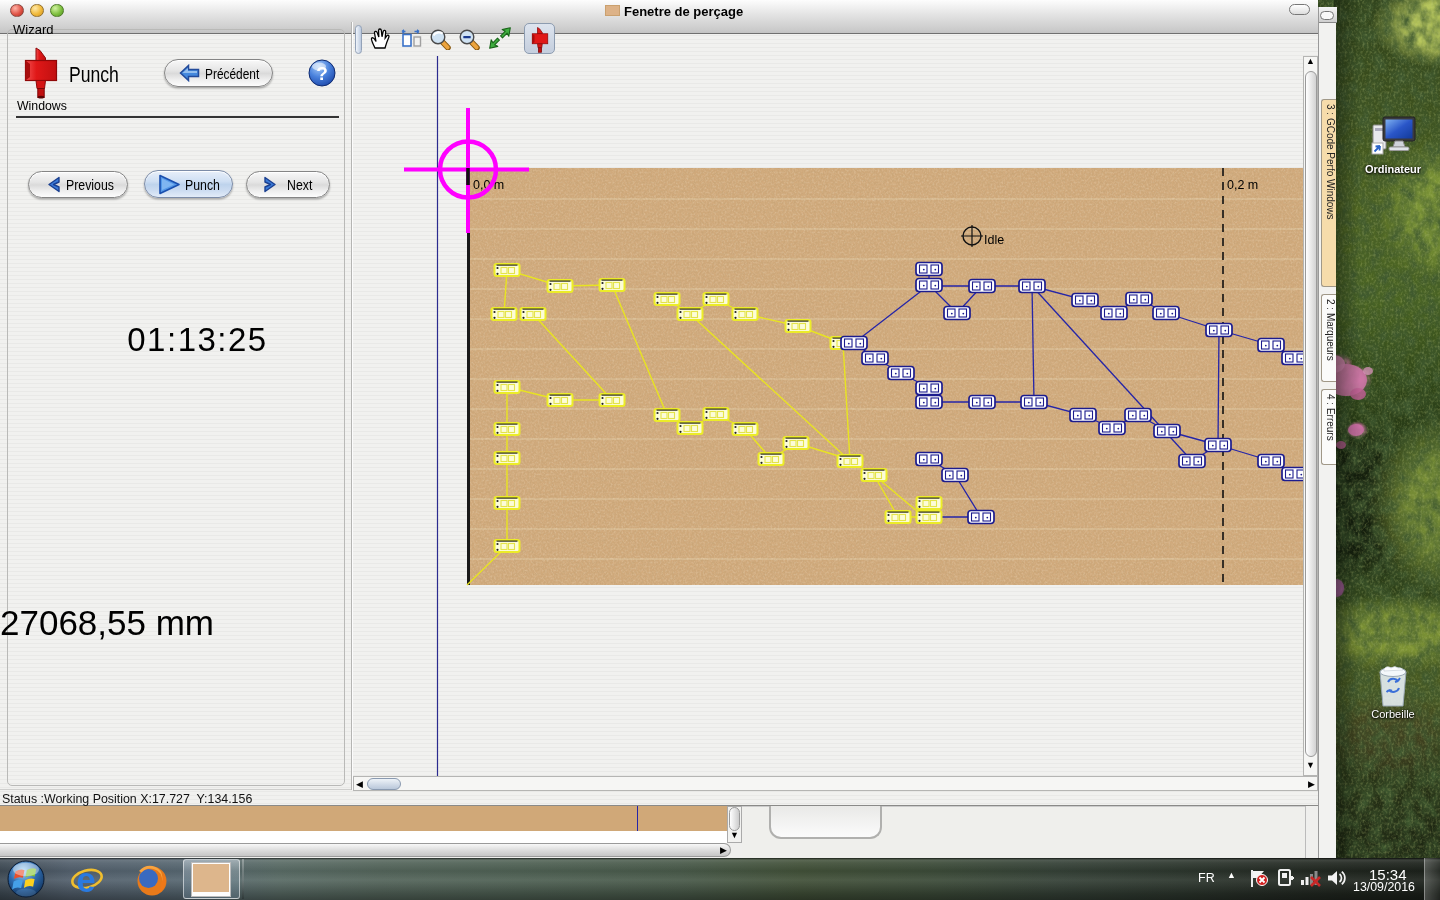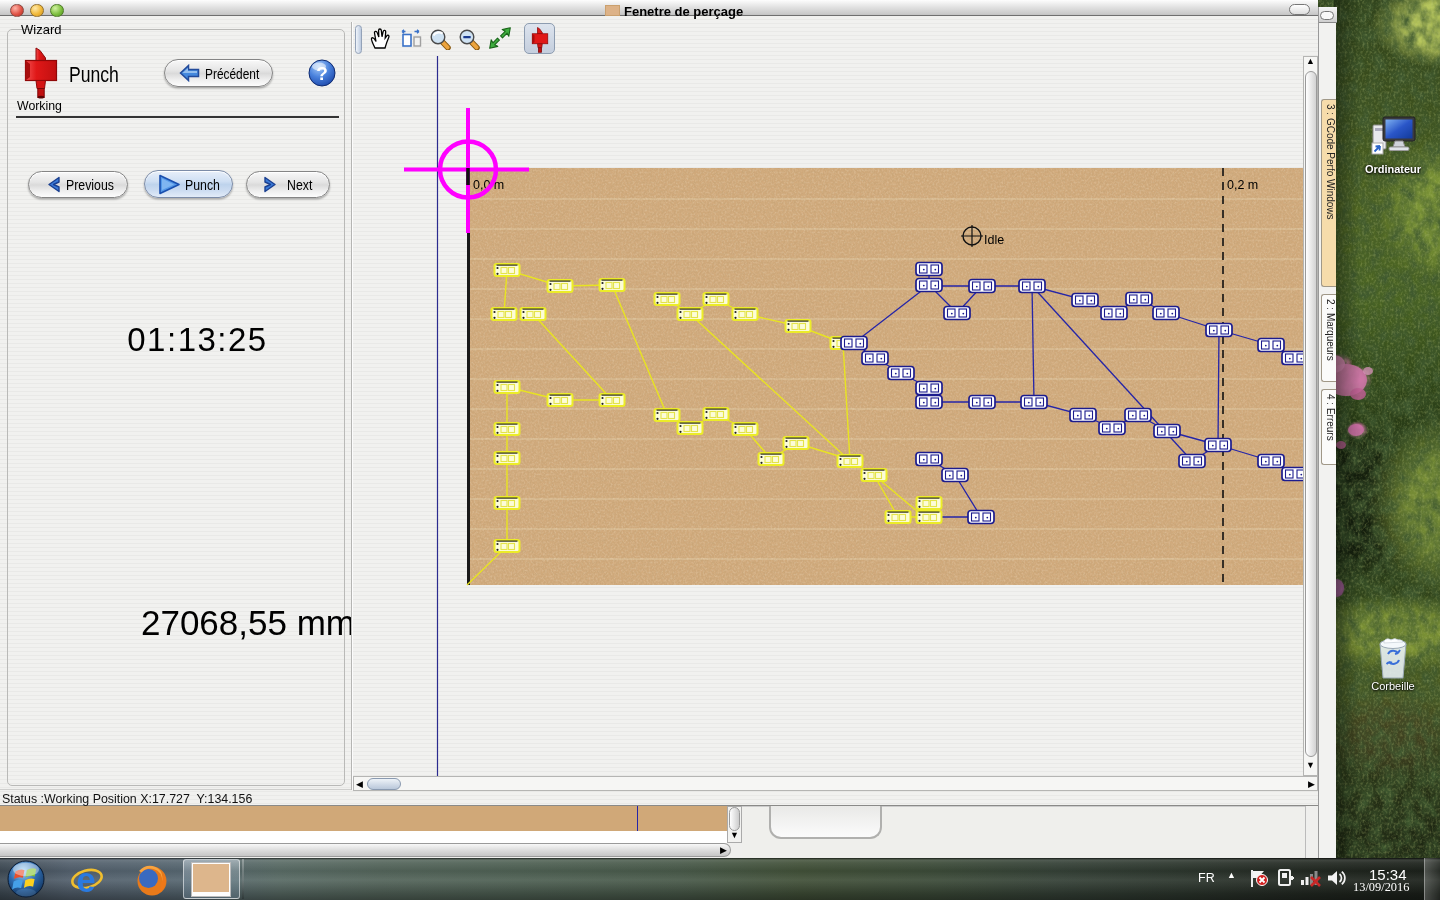--- a/index.html
+++ b/index.html
@@ -17,29 +17,29 @@
   radial-gradient(ellipse 80px 55px at 1390px 735px, rgba(70,60,35,0.5) 0 40%, rgba(70,60,35,0) 85%),
   linear-gradient(180deg, #2f411a 0px, #3d511e 110px, #4f6522 210px, #4a6423 300px, #334a1a 370px, #243614 440px, #1d2c11 540px, #31451a 600px, #475c22 645px, #485822 700px, #2a3618 770px, #1f2813 830px, #1a2210 900px);
 }
 #desknoise { position:absolute; left:1316px; top:0; width:124px; height:900px; }
 .dicon { position:absolute; text-align:center; color:#fff; font-size:11px; text-shadow:0 1px 2px #000,0 0 3px rgba(0,0,0,0.9); }
 #win2 { position:absolute; left:0; top:806px; width:1334px; height:52px; background:#efefed; }
 #sliver { position:absolute; left:1318px; top:7px; width:18px; height:851px; background:#f2f2f0; border-left:1px solid #999; }
 .vtab { position:absolute; left:2px; width:15px; border:1px solid #a09888; border-right:none; border-radius:3px 0 0 3px; writing-mode:vertical-rl; font-size:10px; color:#222; padding-top:4px; overflow:hidden; white-space:nowrap; }
 #mainwin { position:absolute; left:0; top:0; width:1318px; height:806px; border-bottom:1px solid #8a8a88;
  background:repeating-linear-gradient(180deg,#f1f1ef 0px,#f1f1ef 3px,#e9e9e7 3px,#e9e9e7 4px); }
-#titlebar { position:absolute; left:0; top:0; width:1318px; height:16px;
+#titlebar { position:absolute; left:0; top:0; width:1318px; height:34px;
  background:linear-gradient(180deg,#fdfdfd,#e3e3e3 45%,#cbcbcb 90%,#c2c2c2);
  border-bottom:1px solid #6f6f6f; }
 .tl { position:absolute; top:3.5px; width:13.5px; height:13.5px; border-radius:50%; }
 #title { position:absolute; left:624px; top:4px; font-size:13px; font-weight:bold; color:#000; }
 #ticon { position:absolute; left:605px; top:5px; width:15px; height:11px; background:#ddb287; border:1px solid #caa06e; }
 #tpill { position:absolute; left:1289px; top:4px; width:21px; height:11px; border-radius:6px; background:linear-gradient(#fff,#ddd); border:1.5px solid #777; }
 #wizbox { position:absolute; left:7px; top:29px; width:338px; height:757px; border:1px solid #b9b9b7; border-radius:5px; }
-#wizlbl { position:absolute; left:11px; top:22px; font-size:13px; color:#000; background:transparent; padding:0 2px;margin-left:8px; }
+#wizlbl { position:absolute; left:11px; top:22px; font-size:13px; color:#000; background:transparent; padding:0 2px; }
 .pill { position:absolute; border-radius:14px; border:1px solid #858585;
  background:linear-gradient(180deg,#f8f8f8,#e5e5e5 40%,#dadada 52%,#eee 75%,#fdfdfd);
  box-shadow:0 1.5px 2px rgba(0,0,0,0.3), inset 0 1px 1px #fff; }
 .pillb { background:linear-gradient(180deg,#e7effa,#cfdff3 40%,#bed3ec 52%,#ccdcf1 75%,#e2ecf8); border-color:#7c8ca8; }
 .btxt { position:absolute; font-size:14px; color:#000; }
 #status { position:absolute; left:2px; top:792px; font-size:12.4px; color:#111; }
 #tbar-sel { position:absolute; left:524px; top:23px; width:31px; height:31px; border:1px solid #8d9cb0; border-radius:5px; background:linear-gradient(180deg,#dde4ee,#c4cedd); }
 .tray { color:#fff; position:absolute; font-size:13px; }
 </style></head>
 <body>
@@ -88,21 +88,21 @@
   <defs>
         <linearGradient id="scr" x1="0" y1="0" x2="1" y2="1">
    <stop offset="0" stop-color="#7fb2f2"></stop>
           <stop offset="0.5" stop-color="#2a56c8"></stop>
           <stop offset="1" stop-color="#123a9a"></stop>
   </linearGradient>
       </defs>
  </svg>
  Ordinateur
 </div>
-<div class="dicon" style="left:1360px; top:634px; width:66px;">
+<div class="dicon" style="left:1360px; top:662px; width:66px;">
  <svg width="36" height="46" viewBox="0 0 36 46" style="display:block;margin:0 auto;">
   <path d="M5,10 L31,10 L28,44 L8,44 Z" fill="rgba(235,242,248,0.88)" stroke="#9aa8b4"></path>
   <ellipse cx="18" cy="10" rx="13" ry="4.5" fill="#f4f8fb" stroke="#9aa8b4"></ellipse>
   <path d="M9,7 q3,-4 7,-1 q4,-3 7,0 q4,-1 5,2 l-19,1 z" fill="#fdfeff" stroke="#c5ced6" stroke-width="0.7"></path>
   <path d="M13,20 a6,6 0 0 1 10,-1 M23,19 l2,-3 M23,19 l-3,1 M24,26 a6,6 0 0 1 -10,2 M14,28 l-2.5,2 M14,28 l3,0.8" stroke="#3a6fd8" stroke-width="2" fill="none"></path>
  </svg>
  Corbeille
 </div>
 
 <div id="win2">
@@ -170,21 +170,21 @@
    <stop offset="0" stop-color="#a8ccf8"></stop>
           <stop offset="0.45" stop-color="#4a82dd"></stop>
           <stop offset="1" stop-color="#123a9e"></stop>
   </radialGradient>
       </defs>
   <circle cx="14" cy="14" r="13" fill="url(#helpg)" stroke="#0e2a70" stroke-width="1"></circle>
   <ellipse cx="11" cy="7.5" rx="7" ry="4" fill="rgba(255,255,255,0.55)"></ellipse>
   <text x="14" y="21" font-size="19" font-weight="bold" fill="#fff" text-anchor="middle" font-family="Liberation Sans">?</text>
  </svg>
 
- <div style="position:absolute;left:17px;top:99px;font-size:12.3px;color:#000;">Working</div>
+ <div style="position:absolute;left:17px;top:99px;font-size:12.3px;color:#000;">Windows</div>
  <div style="position:absolute;left:16px;top:116px;width:323px;height:2px;background:#333;"></div>
 
 
  <div class="pill" style="left:28px;top:171px;width:100px;height:27px;"></div>
  <svg style="position:absolute;left:45px;top:176px;" width="17" height="17" viewBox="0 0 17 17">
   <path d="M14,1.5 L4,8.5 L14,15.5 L14,11 L8.5,8.5 L14,6 Z" fill="#3a7ad8" stroke="#1a3f90" stroke-width="1.4" stroke-linejoin="round"></path>
  </svg>
  <div class="btxt" style="left:66px;top:177px;transform:scaleX(0.88);transform-origin:0 0;">Previous</div>
 
  <div class="pill pillb" style="left:144px;top:170px;width:89px;height:28px;"></div>
@@ -194,21 +194,21 @@
  </svg>
  <div class="btxt" style="left:185px;top:177px;transform:scaleX(0.88);transform-origin:0 0;">Punch</div>
 
  <div class="pill" style="left:246px;top:171px;width:84px;height:27px;"></div>
  <svg style="position:absolute;left:262px;top:176px;" width="17" height="17" viewBox="0 0 17 17">
   <path d="M3,1.5 L13,8.5 L3,15.5 L3,11 L8.5,8.5 L3,6 Z" fill="#3a7ad8" stroke="#1a3f90" stroke-width="1.4" stroke-linejoin="round"></path>
  </svg>
  <div class="btxt" style="left:287px;top:177px;transform:scaleX(0.88);transform-origin:0 0;">Next</div>
 
  <div style="position:absolute;left:0px;top:321px;width:355px;text-align:center;font-size:33px;letter-spacing:1.5px;color:#000;padding-left:40px;">01:13:25</div>
- <div style="position:absolute;left:0px;top:603px;width:355px;text-align:right;font-size:35px;color:#000;padding-left:32px;">27068,55 mm</div>
+ <div style="position:absolute;left:0px;top:603px;width:355px;text-align:left;font-size:35px;color:#000;">27068,55 mm</div>
 
  <div id="status">Status :Working Position X:17.727&nbsp; Y:134.156</div>
  <div style="position:absolute;left:0;top:789px;width:1318px;height:1px;background:#cfcfcd;"></div>
 
  <div style="position:absolute;left:351px;top:22px;width:1px;height:768px;background:#b5b5b3;"></div>
  <div style="position:absolute;left:352px;top:22px;width:1px;height:768px;background:#fcfcfc;"></div>
 
  <div style="position:absolute;left:355px;top:25px;width:7px;height:29px;border-radius:4px;background:linear-gradient(90deg,#f0f5fb,#bccadf);border:1px solid #93a2b8;"></div>
  <svg style="position:absolute;left:369px;top:27px;" width="22" height="23" viewBox="0 0 22 23">
   <path d="M6,21 C4,17 2,13 2.5,11.5 C3,10.3 4.6,10.6 5.4,12 L7,14.5 L5.5,6 C5.2,4.2 7.6,3.8 8.2,5.6 L9.8,10 L9.6,3.4 C9.6,1.6 12,1.5 12.3,3.3 L13,9.8 L14.2,4.4 C14.7,2.7 16.9,3.2 16.7,5 L16.2,11 L17.8,8.8 C18.9,7.4 20.6,8.5 19.8,10.2 C18.5,13.2 17.3,16.5 16,21 Z" fill="#fff" stroke="#000" stroke-width="1.3"></path>
@@ -457,15 +457,15 @@
   <rect x="5.5" y="8" width="3" height="8" fill="#f0f0f0"></rect>
   <rect x="10" y="5" width="3" height="11" fill="#8a8a8a"></rect>
   <rect x="14.5" y="2" width="3" height="14" fill="#8a8a8a"></rect>
   <path d="M11,8 L20,17 M20,8 L11,17" stroke="#c82828" stroke-width="2.6"></path>
  </svg>
  <svg class="tray" style="left:1326px;top:11px;" width="20" height="18" viewBox="0 0 20 18">
   <polygon points="2,6.5 6,6.5 11,2 11,16 6,11.5 2,11.5" fill="#f2f2f2"></polygon>
   <path d="M13.5,5 a5,5 0 0 1 0,8 M15.8,2.6 a8.2,8.2 0 0 1 0,12.8" stroke="#f2f2f2" stroke-width="1.7" fill="none"></path>
  </svg>
  <div class="tray" style="left:1369px;top:8px;font-size:15px;">15:34</div>
- <div class="tray" style="left:1353px;top:22px;font-size:12.4px;font-family:Liberation Serif, serif;">13/09/2016</div>
+ <div class="tray" style="left:1353px;top:22px;font-size:12.4px;">13/09/2016</div>
  <div style="position:absolute;left:1424px;top:0;width:16px;height:42px;border-left:1px solid rgba(255,255,255,0.45);background:linear-gradient(90deg,rgba(255,255,255,0.22),rgba(255,255,255,0.06));"></div>
 </div>
 
 </body></html>

